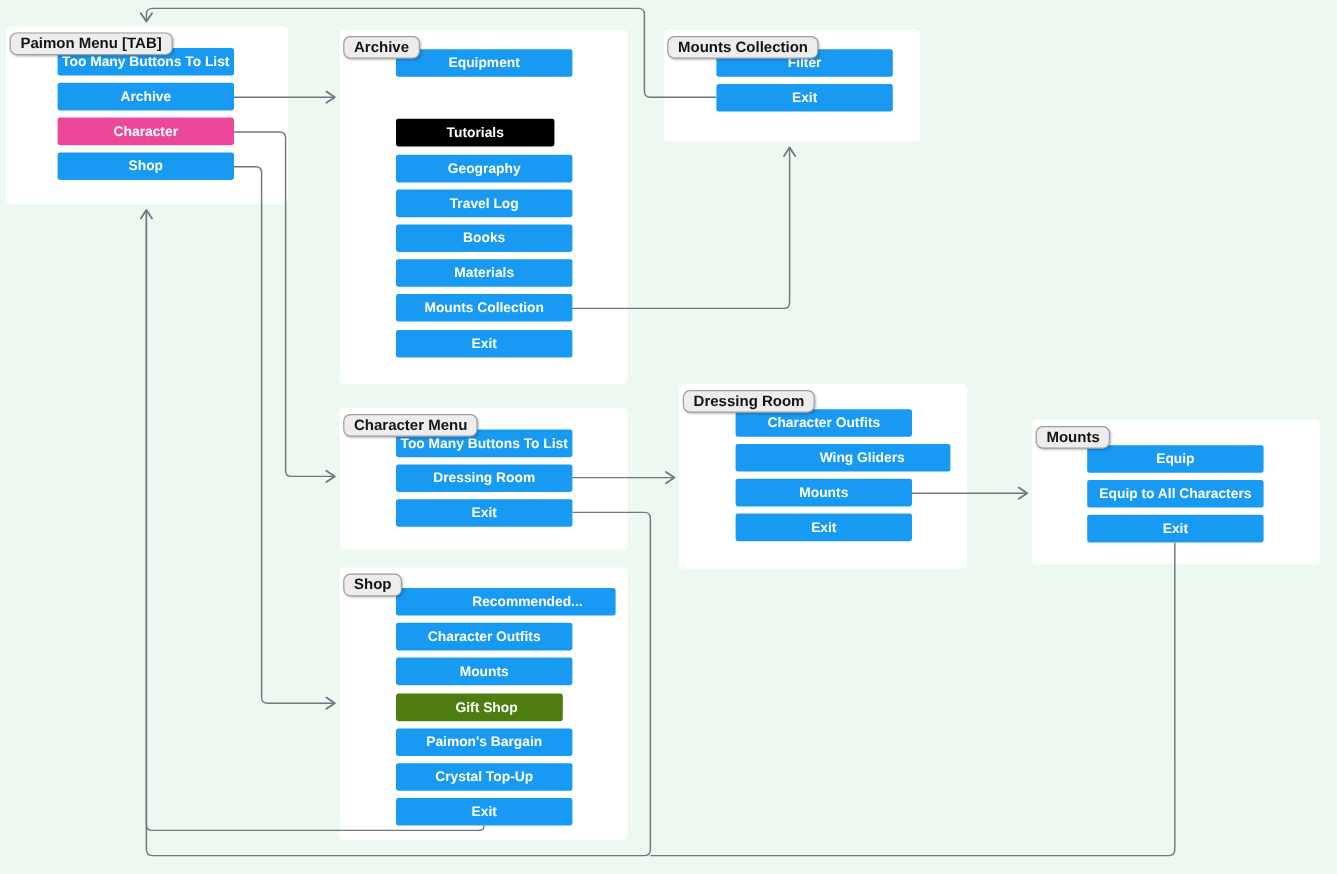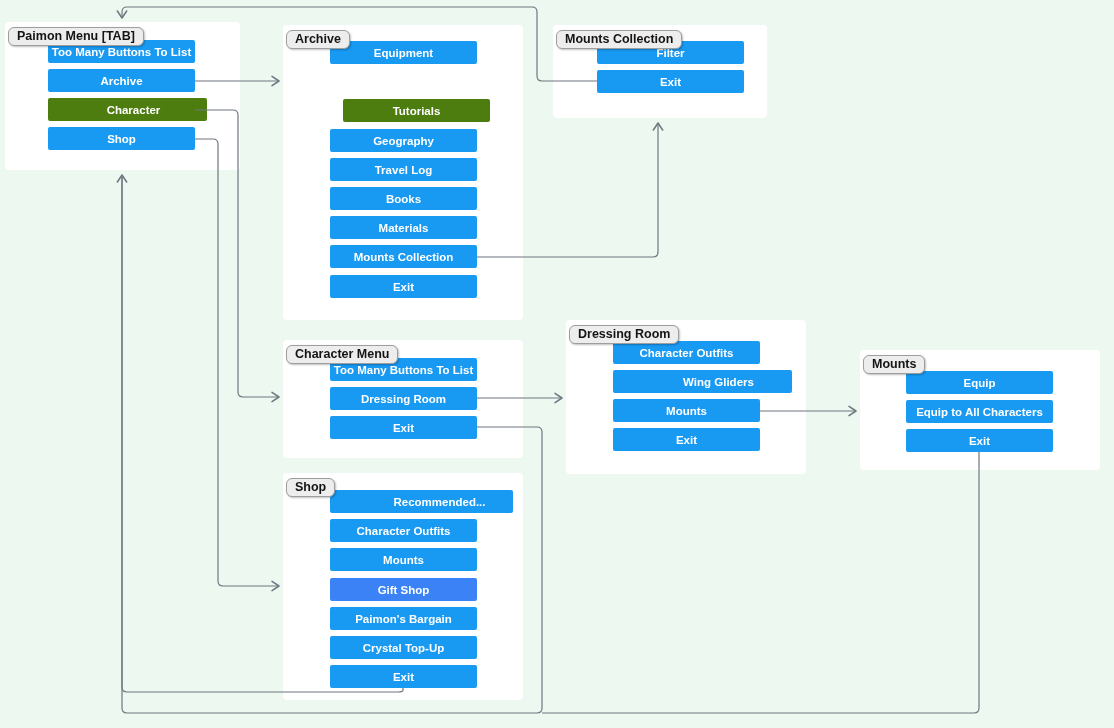--- a/index.html
+++ b/index.html
@@ -66,27 +66,27 @@
         <path d="M 477 427 L 537 427 Q 542 427 542 432 L 542 708 Q 542 713 537 713 L 127 713 Q 122 713 122 708 L 122 175" fill="none" stroke="#6F7780" stroke-width="1.2" stroke-linejoin="round" marker-end="url(#arrow)"></path>
         <path d="M 403 688 L 403 690 Q 403 692 398 692 L 127 692 Q 122 692 122 687 L 122 175" fill="none" stroke="#6F7780" stroke-width="1.2" stroke-linejoin="round"></path>
         <path d="M 979 452 L 979 708 Q 979 713 974 713 L 542 713" fill="none" stroke="#6F7780" stroke-width="1.2" stroke-linejoin="round"></path>
       </g>
   </svg>
 
 <div class="box" style="left: 5px; top: 22px; width: 235px; height: 148px; background: rgb(255, 255, 255);">
       <div class="box-label">Paimon Menu [TAB]</div>
     <div class="menu-btn" style="left: 43px; top: 18px; width: 147px; height: 23px; background: rgb(24, 153, 242); color: rgb(255, 255, 255);">Too Many Buttons To List</div>
       <div class="menu-btn" style="left: 43px; top: 47px; width: 147px; height: 23px; background: rgb(24, 153, 242); color: rgb(255, 255, 255);">Archive</div>
-      <div class="menu-btn" style="left: 43px; top: 76px; width: 147px; height: 23px; background: #4d7c0f; color: rgb(255, 255, 255); padding-left: 12px;">Character</div>
+      <div class="menu-btn" style="left: 43px; top: 76px; width: 147px; height: 23px; background: #ec4899; color: rgb(255, 255, 255);">Character</div>
       <div class="menu-btn" style="left: 43px; top: 105px; width: 147px; height: 23px; background: rgb(24, 153, 242); color: rgb(255, 255, 255);">Shop</div>
     </div>
     <div class="box" style="left: 283px; top: 25px; width: 240px; height: 295px; background: rgb(255, 255, 255);">
       <div class="box-label">Archive</div>
     <div class="menu-btn" style="left: 47px; top: 16px; width: 147px; height: 23px; background: rgb(24, 153, 242); color: rgb(255, 255, 255);">Equipment</div>
-      <div class="menu-btn" style="left: 60px; top: 74px; width: 147px; height: 23px; background: #4d7c0f; color: rgb(255, 255, 255);">Tutorials</div>
+      <div class="menu-btn" style="left: 47px; top: 74px; width: 132px; height: 23px; background: #000000; color: rgb(255, 255, 255);">Tutorials</div>
       <div class="menu-btn" style="left: 47px; top: 104px; width: 147px; height: 23px; background: rgb(24, 153, 242); color: rgb(255, 255, 255);">Geography</div>
       <div class="menu-btn" style="left: 47px; top: 133px; width: 147px; height: 23px; background: rgb(24, 153, 242); color: rgb(255, 255, 255);">Travel Log</div>
       <div class="menu-btn" style="left: 47px; top: 162px; width: 147px; height: 23px; background: rgb(24, 153, 242); color: rgb(255, 255, 255);">Books</div>
       <div class="menu-btn" style="left: 47px; top: 191px; width: 147px; height: 23px; background: rgb(24, 153, 242); color: rgb(255, 255, 255);">Materials</div>
       <div class="menu-btn" style="left: 47px; top: 220px; width: 147px; height: 23px; background: rgb(24, 153, 242); color: rgb(255, 255, 255);">Mounts Collection</div>
       <div class="menu-btn" style="left: 47px; top: 250px; width: 147px; height: 23px; background: rgb(24, 153, 242); color: rgb(255, 255, 255);">Exit</div>
     </div>
     <div class="box" style="left: 553px; top: 25px; width: 214px; height: 93px; background: rgb(255, 255, 255);">
       <div class="box-label">Mounts Collection</div>
     <div class="menu-btn" style="left: 44px; top: 16px; width: 147px; height: 23px; background: rgb(24, 153, 242); color: rgb(255, 255, 255);">Filter</div>
@@ -109,18 +109,18 @@
       <div class="box-label">Mounts</div>
     <div class="menu-btn" style="left: 46px; top: 21px; width: 147px; height: 23px; background: rgb(24, 153, 242); color: rgb(255, 255, 255);">Equip</div>
       <div class="menu-btn" style="left: 46px; top: 50px; width: 147px; height: 23px; background: rgb(24, 153, 242); color: rgb(255, 255, 255);">Equip to All Characters</div>
       <div class="menu-btn" style="left: 46px; top: 79px; width: 147px; height: 23px; background: rgb(24, 153, 242); color: rgb(255, 255, 255);">Exit</div>
     </div>
     <div class="box" style="left: 283px; top: 473px; width: 240px; height: 227px; background: rgb(255, 255, 255);">
       <div class="box-label">Shop</div>
     <div class="menu-btn" style="left: 47px; top: 17px; width: 147px; height: 23px; background: rgb(24, 153, 242); color: rgb(255, 255, 255); padding-left: 36px;">Recommended...</div>
       <div class="menu-btn" style="left: 47px; top: 46px; width: 147px; height: 23px; background: rgb(24, 153, 242); color: rgb(255, 255, 255);">Character Outfits</div>
       <div class="menu-btn" style="left: 47px; top: 75px; width: 147px; height: 23px; background: rgb(24, 153, 242); color: rgb(255, 255, 255);">Mounts</div>
-      <div class="menu-btn" style="left: 47px; top: 105px; width: 147px; height: 23px; background: #3b82f6; color: rgb(255, 255, 255);">Gift Shop</div>
+      <div class="menu-btn" style="left: 47px; top: 105px; width: 127px; height: 23px; background: #4d7c0f; color: rgb(255, 255, 255); padding-left: 12px;">Gift Shop</div>
       <div class="menu-btn" style="left: 47px; top: 134px; width: 147px; height: 23px; background: rgb(24, 153, 242); color: rgb(255, 255, 255);">Paimon's Bargain</div>
       <div class="menu-btn" style="left: 47px; top: 163px; width: 147px; height: 23px; background: rgb(24, 153, 242); color: rgb(255, 255, 255);">Crystal Top-Up</div>
       <div class="menu-btn" style="left: 47px; top: 192px; width: 147px; height: 23px; background: rgb(24, 153, 242); color: rgb(255, 255, 255);">Exit</div>
     </div>
   </div>
 
 </body></html>

